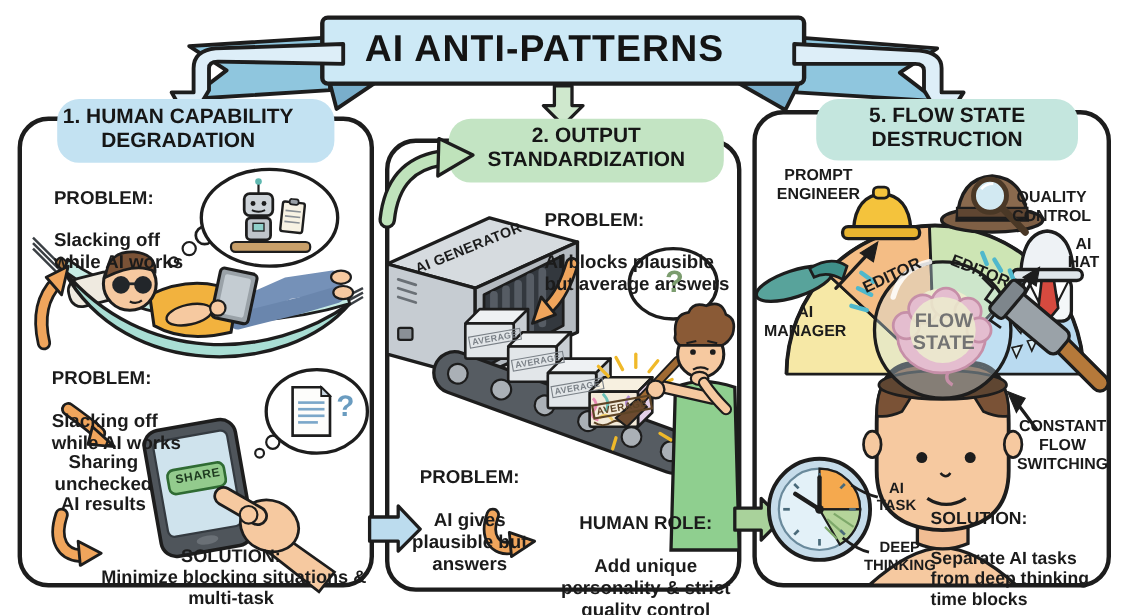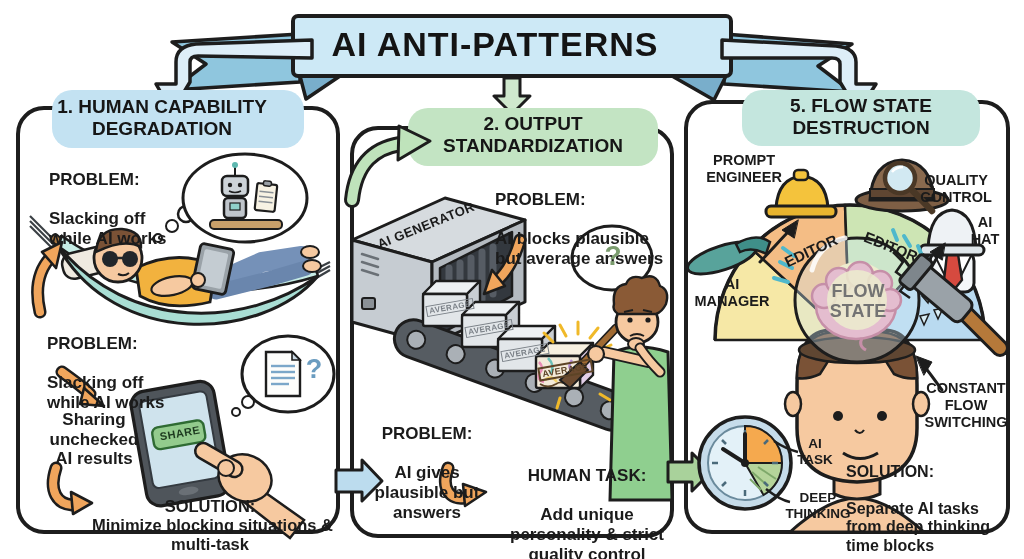--- a/index.html
+++ b/index.html
@@ -427,21 +427,21 @@
 <div class="stamp" style="left:501px;top:347px;">AVERAGE</div>
 <div class="stamp dark" style="left:538px;top:363px;">AVERAGE</div>
 <div class="t c" style="left:598px;top:240px;width:30px;font-size:28px;color:#7b9c6e;">?</div>
 <div class="t body17 c" style="left:350px;top:404px;width:128px;">
   <span class="lbl">PROBLEM:</span>
   <span>AI gives
 plausible but
 answers</span>
 </div>
 <div class="t body17 c" style="left:480px;top:446px;width:188px;">
-  <span class="lbl">HUMAN TASK:</span>
+  <span class="lbl">HUMAN ROLE:</span>
   <span>Add unique
 personality &amp; strict
 quality control</span>
 </div>
 
 <div class="t c" style="left:694px;top:152px;width:100px;font-size:14.5px;">PROMPT
 ENGINEER</div>
 <div class="t c" style="left:906px;top:152px;width:100px;font-size:14.5px;margin-top:20px;">QUALITY
 CONTROL</div>
 <div class="t c" style="left:958px;top:214px;width:54px;font-size:14.5px;">AI

